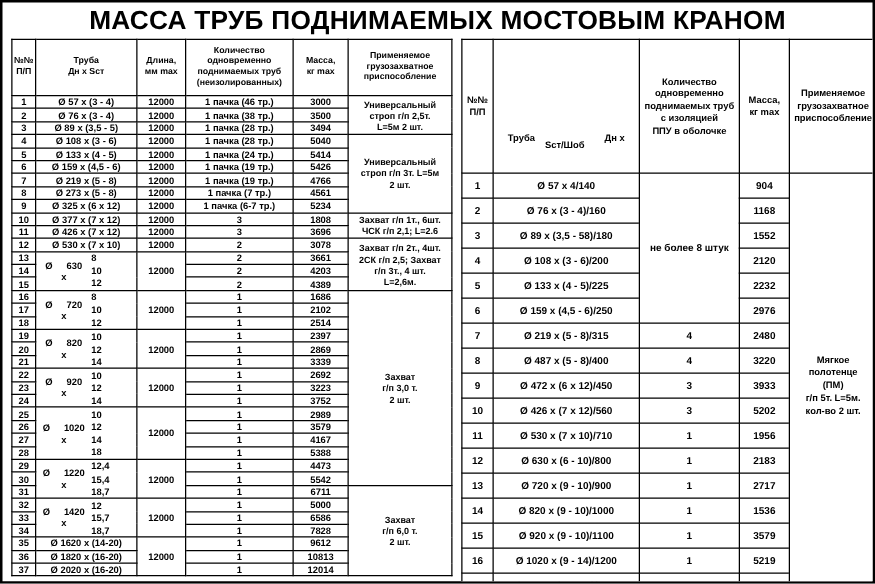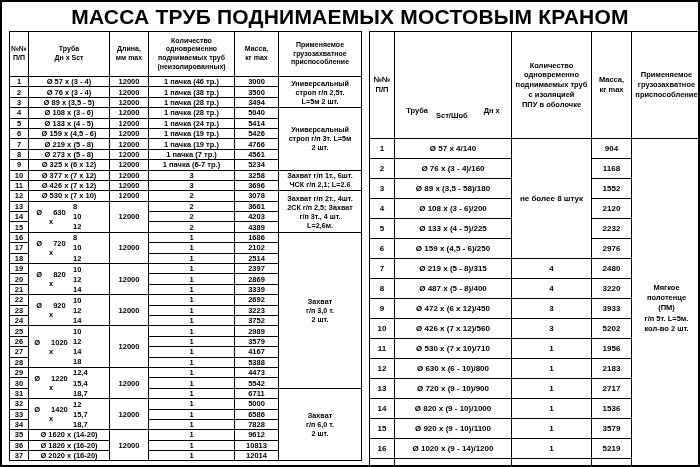--- a/index.html
+++ b/index.html
@@ -141,21 +141,21 @@
             <td>Ø 325 x (6 x 12)</td>
             <td>12000</td>
             <td>1 пачка (6-7 тр.)</td>
             <td>5234</td>
           </tr>
           <tr>
             <td>10</td>
             <td>Ø 377 x (7 x 12)</td>
             <td>12000</td>
             <td>3</td>
-            <td>3258</td>
+            <td>1808</td>
             <td rowspan="2" class="rig">Захват г/п 1т., 6шт.
 ЧСК г/п 2,1; L=2.6</td>
           </tr>
           <tr>
             <td>11</td>
             <td>Ø 426 x (7 x 12)</td>
             <td>12000</td>
             <td>3</td>
             <td>3696</td>
           </tr>

